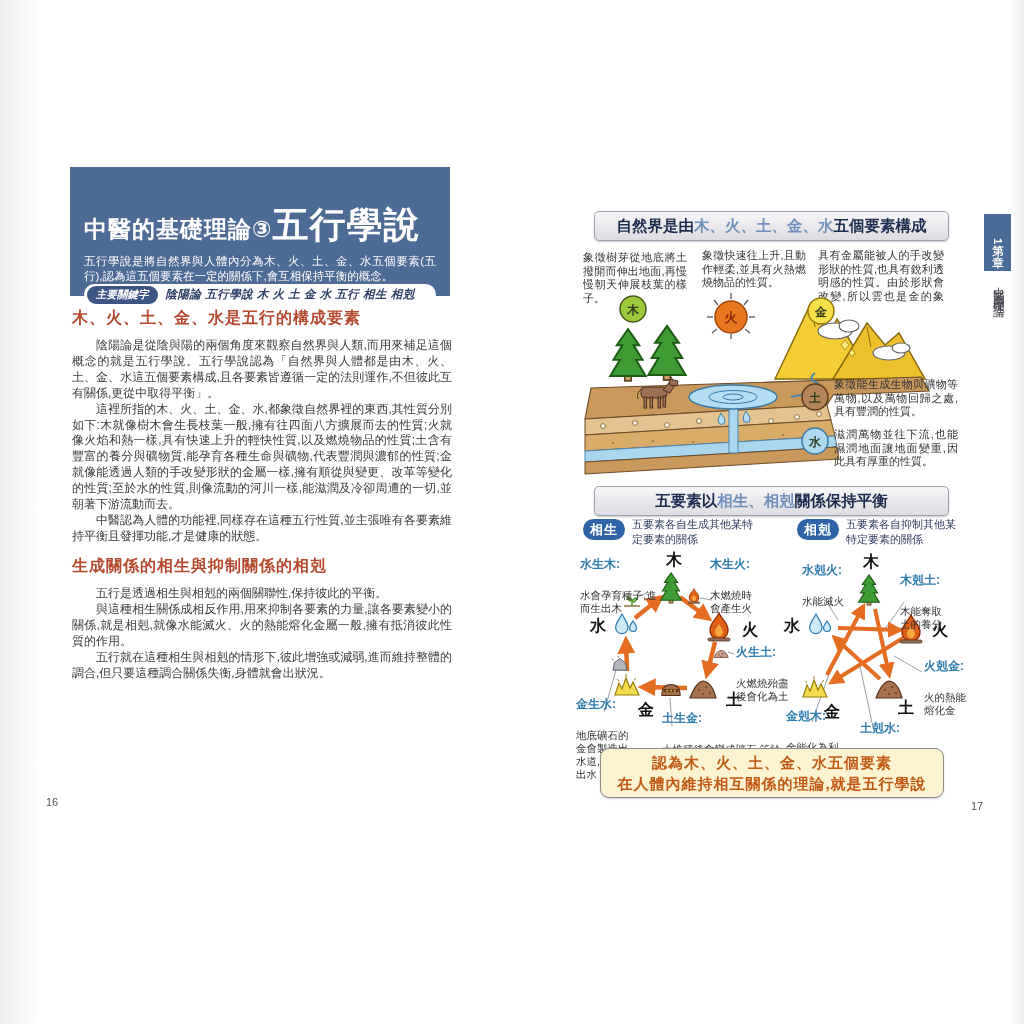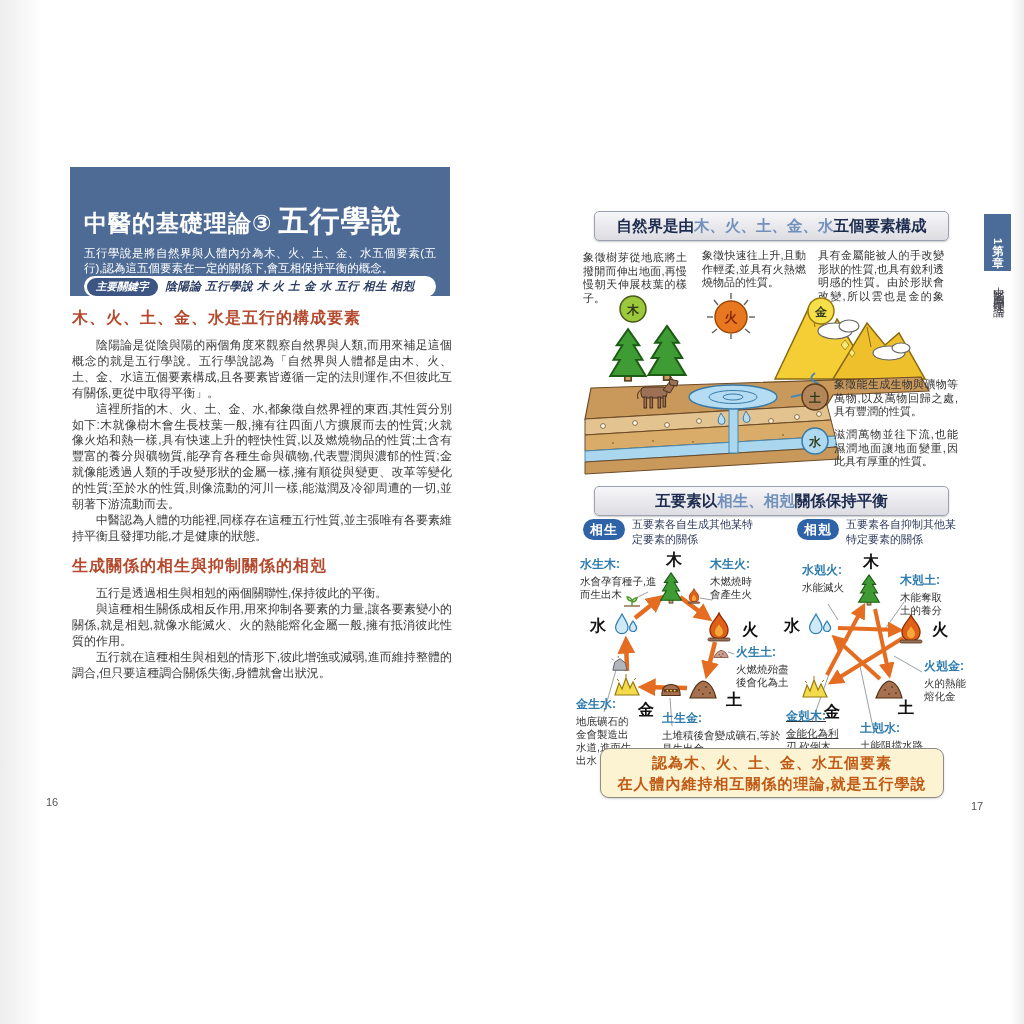--- a/index.html
+++ b/index.html
@@ -6,21 +6,21 @@
   .canvas{position:relative;width:1024px;height:1024px;background:#ffffff;overflow:hidden;
           font-family:"Liberation Sans","DejaVu Sans",sans-serif;color:#333;}
   .abs{position:absolute;}
   .edge-l{left:0;top:0;width:42px;height:1024px;background:linear-gradient(90deg,#ededed,#ffffff);}
   .edge-r{right:0;top:0;width:14px;height:1024px;background:linear-gradient(270deg,#ededed,#ffffff);}
 
   
   .hdr{left:70px;top:167px;width:380px;height:129px;background:#4e6b95;box-sizing:border-box;padding:34px 14px 0 14px;}
   .hdr-title{white-space:nowrap;color:#fff;font-weight:bold;letter-spacing:1px;}
   .hdr-title .t1{font-size:23px;}
-  .hdr-title .t2{font-size:30px;margin-left:6px;}
+  .hdr-title .t2{font-size:36px;}
   .hdr-sub{margin-top:4px;color:#fff;font-size:11.5px;line-height:15px;text-align:justify;}
   .kw-pill{height:21px;background:#fff;border-radius:11px;display:flex;align-items:center;padding:0 6px 0 3px;font-style:italic;}
   .kw-badge{background:#3d5583;color:#fff;font-size:10.5px;font-weight:bold;border-radius:9px;padding:2px 9px;white-space:nowrap;}
   .kw-text{margin-left:8px;font-size:11.5px;font-weight:bold;color:#2c3e63;white-space:nowrap;letter-spacing:0.5px;}
 
   .sec{width:380px;}
   .sec h2{margin:0 0 9px 0;font-size:16px;color:#b4492e;letter-spacing:1px;}
   .sec p{margin:0;font-size:12px;line-height:15.9px;text-align:justify;text-indent:2em;color:#3a3a3a;}
   .pagenum{font-size:11px;color:#555;}
 
@@ -34,21 +34,21 @@
   .cap{font-size:11px;line-height:13.5px;color:#333;text-align:justify;}
 
   .pill{width:42px;height:21px;border-radius:11px;background:#2f63a8;color:#fff;font-size:13px;font-weight:bold;
         display:flex;align-items:center;justify-content:center;letter-spacing:1px;}
   .pill-desc{font-size:11px;line-height:14.5px;color:#2e3b5e;}
 
   .diagram{width:215px;height:220px;}
   .node-char{position:absolute;font-size:16px;font-weight:bold;color:#111;line-height:16px;}
   .anno{position:absolute;}
   .anno .lb{font-size:12px;font-weight:bold;color:#2e7cad;white-space:nowrap;line-height:13px;}
-  .anno .bd{font-size:10.5px;line-height:13px;color:#333;margin-top:4px;}
+  .anno .bd{font-size:10.5px;line-height:13px;color:#333;margin-top:18px;}
 
   .summary{width:342px;height:48px;background:#fcf3d2;border:1.5px solid #8d8d86;border-radius:9px;
            box-shadow:0 1px 2px rgba(0,0,0,.18);display:flex;flex-direction:column;align-items:center;justify-content:center;}
   .summary div{font-size:15px;font-weight:bold;color:#c05a14;line-height:21px;letter-spacing:1px;white-space:nowrap;}
 
   .tab-box{left:984px;top:214px;width:27px;height:57px;background:#4b6b98;display:flex;align-items:center;justify-content:center;}
   .tab-box span{writing-mode:vertical-rl;color:#fff;font-size:11.5px;font-weight:bold;letter-spacing:2px;}
   .tab-title{left:991px;top:278px;writing-mode:vertical-rl;font-size:11.5px;color:#3f3f48;letter-spacing:3px;}
 
   svg text{font-family:"Liberation Sans","DejaVu Sans",sans-serif;}
@@ -390,21 +390,21 @@
         <div class="bd">木能奪取土的養分</div>
       </div>
       <div class="anno" style="left:148px;top:108px;width:46px;">
         <div class="lb">火剋金:</div>
         <div class="bd">火的熱能熔化金</div>
       </div>
       <div class="anno" style="left:84px;top:170px;width:80px;">
         <div class="lb">土剋水:</div>
         <div class="bd">土能阻擋水路</div>
       </div>
-      <div class="anno" style="left:10px;top:158px;width:56px;text-decoration:underline;">
+      <div class="anno" style="left:10px;top:158px;width:56px;">
         <div class="lb">金剋木:</div>
         <div class="bd">金能化為利刃,砍倒木</div>
       </div>
     </div>
 
     <div class="abs summary" style="left:600px;top:748px;">
       <div>認為木、火、土、金、水五個要素</div>
       <div>在人體內維持相互關係的理論,就是五行學說</div>
     </div>
 

